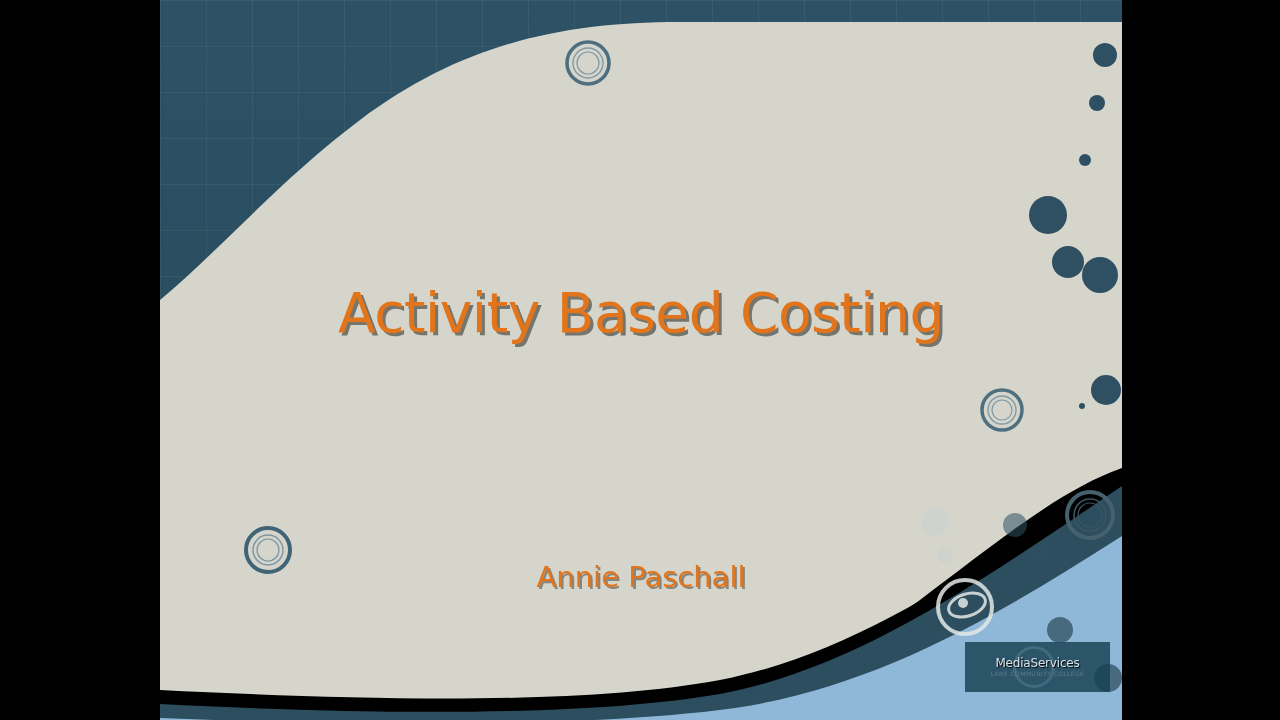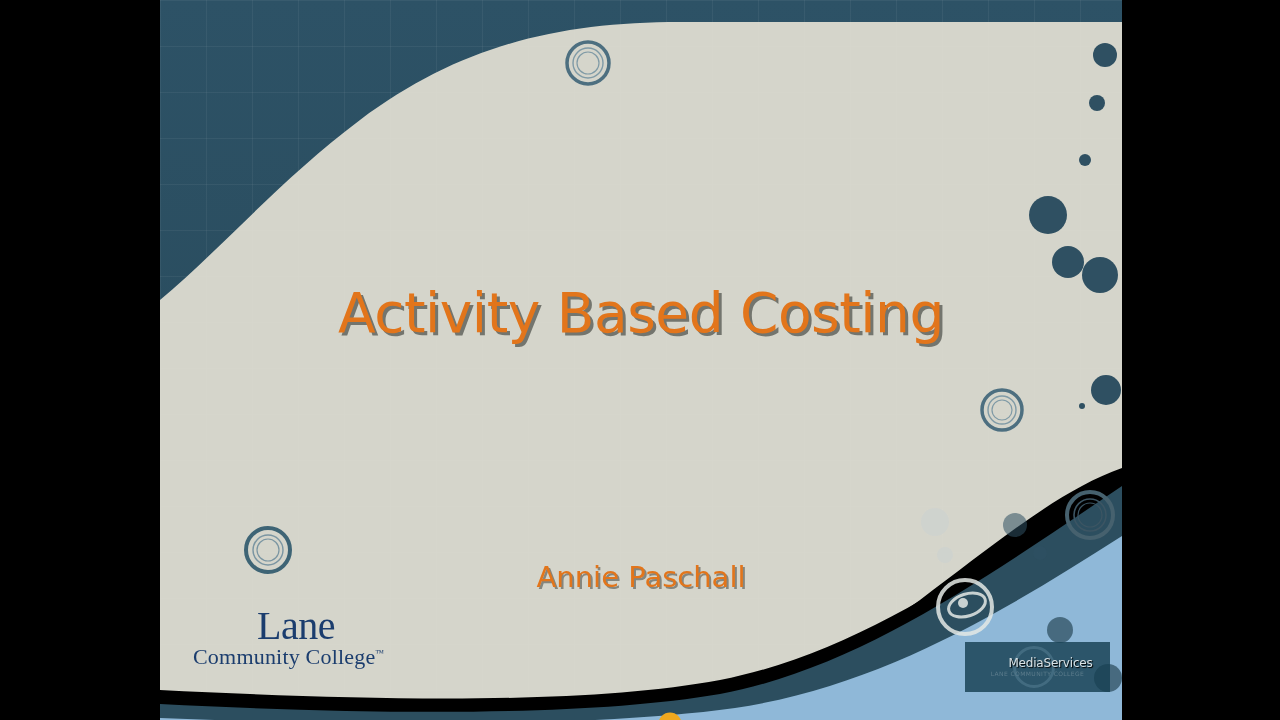--- a/index.html
+++ b/index.html
@@ -94,21 +94,20 @@
   }
   #media-box .ms-text {
     position:absolute;
     left:0; top:14px; width:145px;
     text-align:center;
     font-family:"DejaVu Sans", sans-serif;
     font-size:12px;
     color:#d8e2e6;
     text-shadow:1px 1px 1px #000;
     letter-spacing:-0.2px;
-    margin-left:13px;
   }
   #media-box .ms-sub {
     position:absolute;
     left:0; top:28px; width:145px;
     text-align:center;
     font-family:"DejaVu Sans", sans-serif;
     font-size:6px;
     color:#5c7c8c;
     letter-spacing:0.4px;
   }
@@ -255,42 +254,20 @@
         <circle cx="948" cy="678" r="14"></circle>
       </g>
     </svg>
 
     <div class="txt-layer">
 
       <div id="title">Activity Based Costing</div>
 
       <div id="subtitle">Annie Paschall</div>
 
-      <div id="lane-logo">
-        <svg width="66" height="38" viewBox="0 0 66 38" style="position:absolute;left:4px;top:4px;">
-
-          <g stroke="#f0a81e" stroke-width="1.6" stroke-linecap="round">
-            <line x1="33" y1="14" x2="33" y2="2"></line>
-            <line x1="33" y1="14" x2="24" y2="4"></line>
-            <line x1="33" y1="14" x2="42" y2="4"></line>
-            <line x1="33" y1="14" x2="18" y2="8"></line>
-            <line x1="33" y1="14" x2="48" y2="8"></line>
-            <line x1="33" y1="14" x2="14" y2="14"></line>
-            <line x1="33" y1="14" x2="52" y2="14"></line>
-          </g>
-
-          <path d="M23,17 A10,10 0 0,1 43,17 Z" fill="#f0a81e"></path>
-
-          <path d="M2,16 L31,20 L31,37 L2,33 Z" fill="#1b3d6e"></path>
-          <path d="M64,16 L35,20 L35,37 L64,33 Z" fill="#1b3d6e"></path>
-          <path d="M31,20 L33,21 L35,20 L35,37 L33,36 L31,37 Z" fill="#1b3d6e"></path>
-        </svg>
-        <div class="lane-word">Lane</div>
-        <div class="cc-word"><span>Community College</span><span class="tm">™</span></div>
-      </div>
 
       <div id="media-box">
         <div class="ms-ghost"></div>
         <div class="ms-text">MediaServices</div>
         <div class="ms-sub">LANE COMMUNITY COLLEGE</div>
       </div>
 
     </div>
   </div>
 

